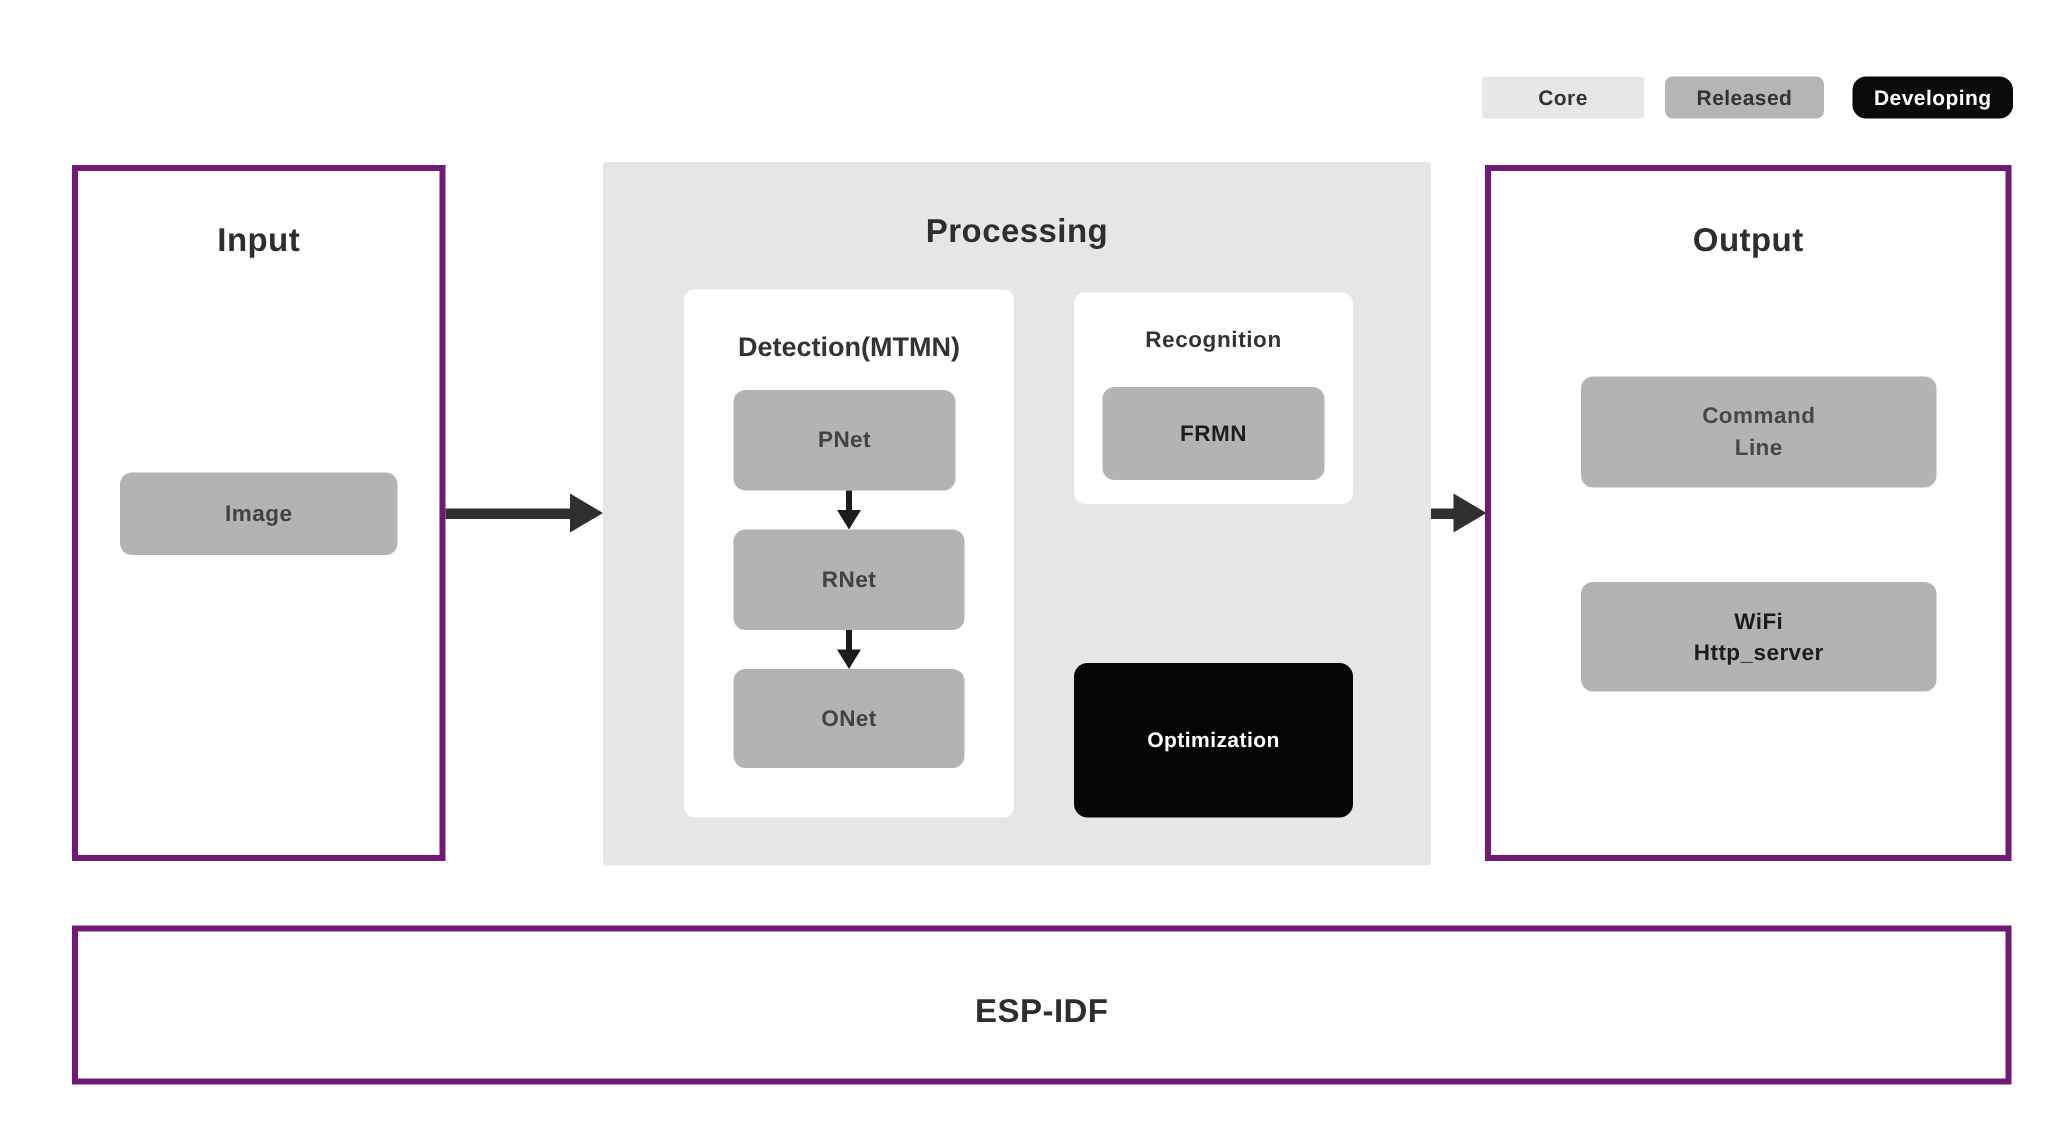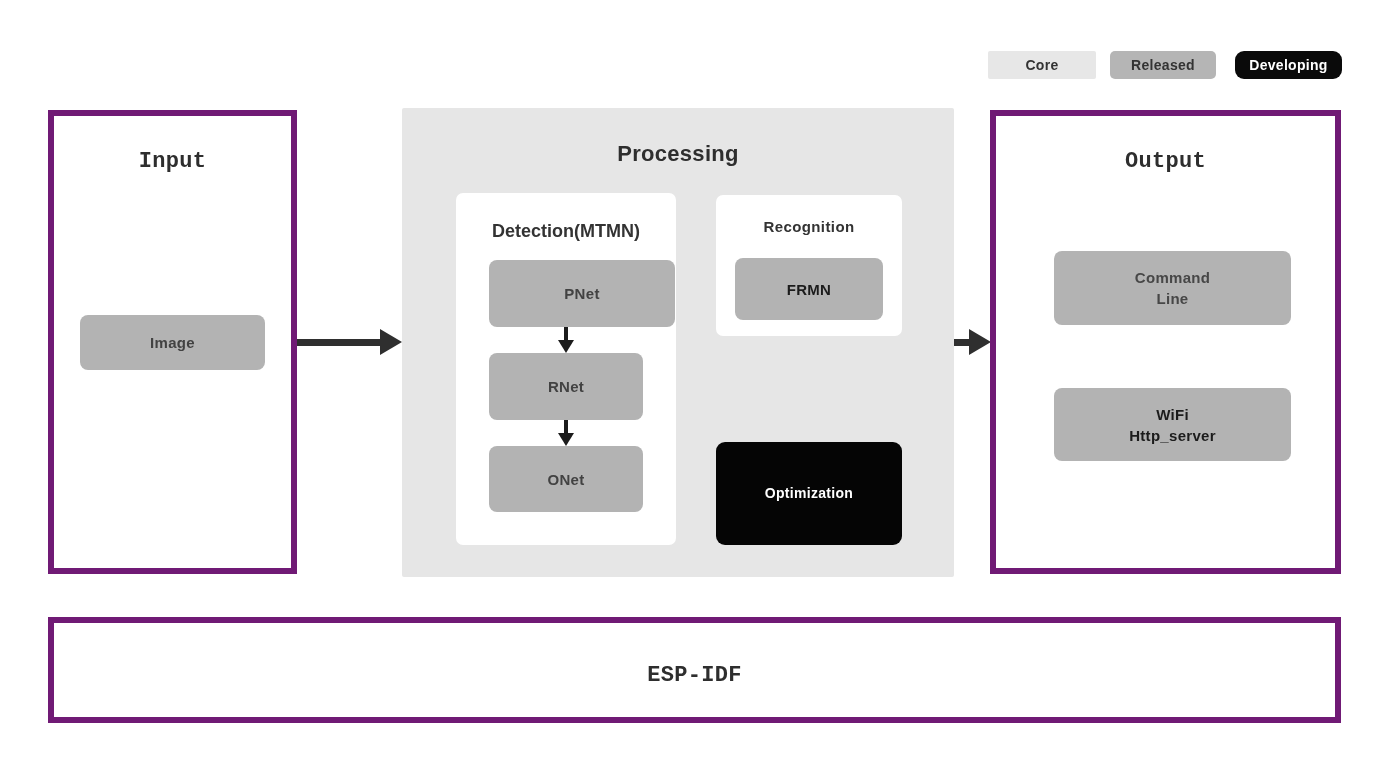--- a/index.html
+++ b/index.html
@@ -17,22 +17,21 @@
     font-size: 14px; font-weight: bold; color: #333333;
     letter-spacing: 0.3px;
   }
   .legend-core       { left: 988px;  width: 108px; background: #e7e7e7; border-radius: 2px; }
   .legend-released   { left: 1110px; width: 106px; background: #b5b5b5; border-radius: 5px; }
   .legend-developing { left: 1235px; width: 107px; background: #0a0a0a; border-radius: 9px; color: #ffffff; }
 
   
   .panel {
     position: absolute; background: #ffffff;
-    border: 6px solid #701a75;
-    font-family: Liberation Mono, monospace;
+    border: 4px solid #701a75;
   }
   .panel-input  { left: 48px;  top: 110px; width: 249px; height: 464px; }
   .panel-output { left: 990px; top: 110px; width: 351px; height: 464px; }
   .panel-foundation { left: 48px; top: 617px; width: 1293px; height: 106px; }
 
   .panel-processing {
     position: absolute; left: 402px; top: 108px; width: 552px; height: 469px;
     background: #e6e6e6; border: none; border-radius: 2px;
   }
 
@@ -58,21 +57,21 @@
 
   
   .module {
     position: absolute; background: #b3b3b3; border-radius: 8px;
     display: flex; align-items: center; justify-content: center;
     font-size: 15px; font-weight: bold; color: #424242;
     text-align: center; white-space: pre-line; line-height: 21px;
     letter-spacing: 0.3px;
   }
   .module-camera   { left: 80px;   top: 315px; width: 185px; height: 55px; }
-  .module-pnet     { left: 489px;  top: 260px; width: 186px; height: 67px; }
+  .module-pnet     { left: 489px;  top: 260px; width: 148px; height: 67px; }
   .module-rnet     { left: 489px;  top: 353px; width: 154px; height: 67px; }
   .module-onet     { left: 489px;  top: 446px; width: 154px; height: 66px; }
   .module-frmn     { left: 735px;  top: 258px; width: 148px; height: 62px; color: #1c1c1c; }
   .module-imgutil  { left: 716px;  top: 359px; width: 186px; height: 54px; }
   .module-optimize {
     left: 716px; top: 442px; width: 186px; height: 103px;
     background: #050505; color: #ffffff; border-radius: 9px; font-size: 14px;
   }
   .module-cmdline  { left: 1054px; top: 251px; width: 237px; height: 74px; color: #474747; }
   .module-wifi     { left: 1054px; top: 388px; width: 237px; height: 73px; color: #1c1c1c; }

